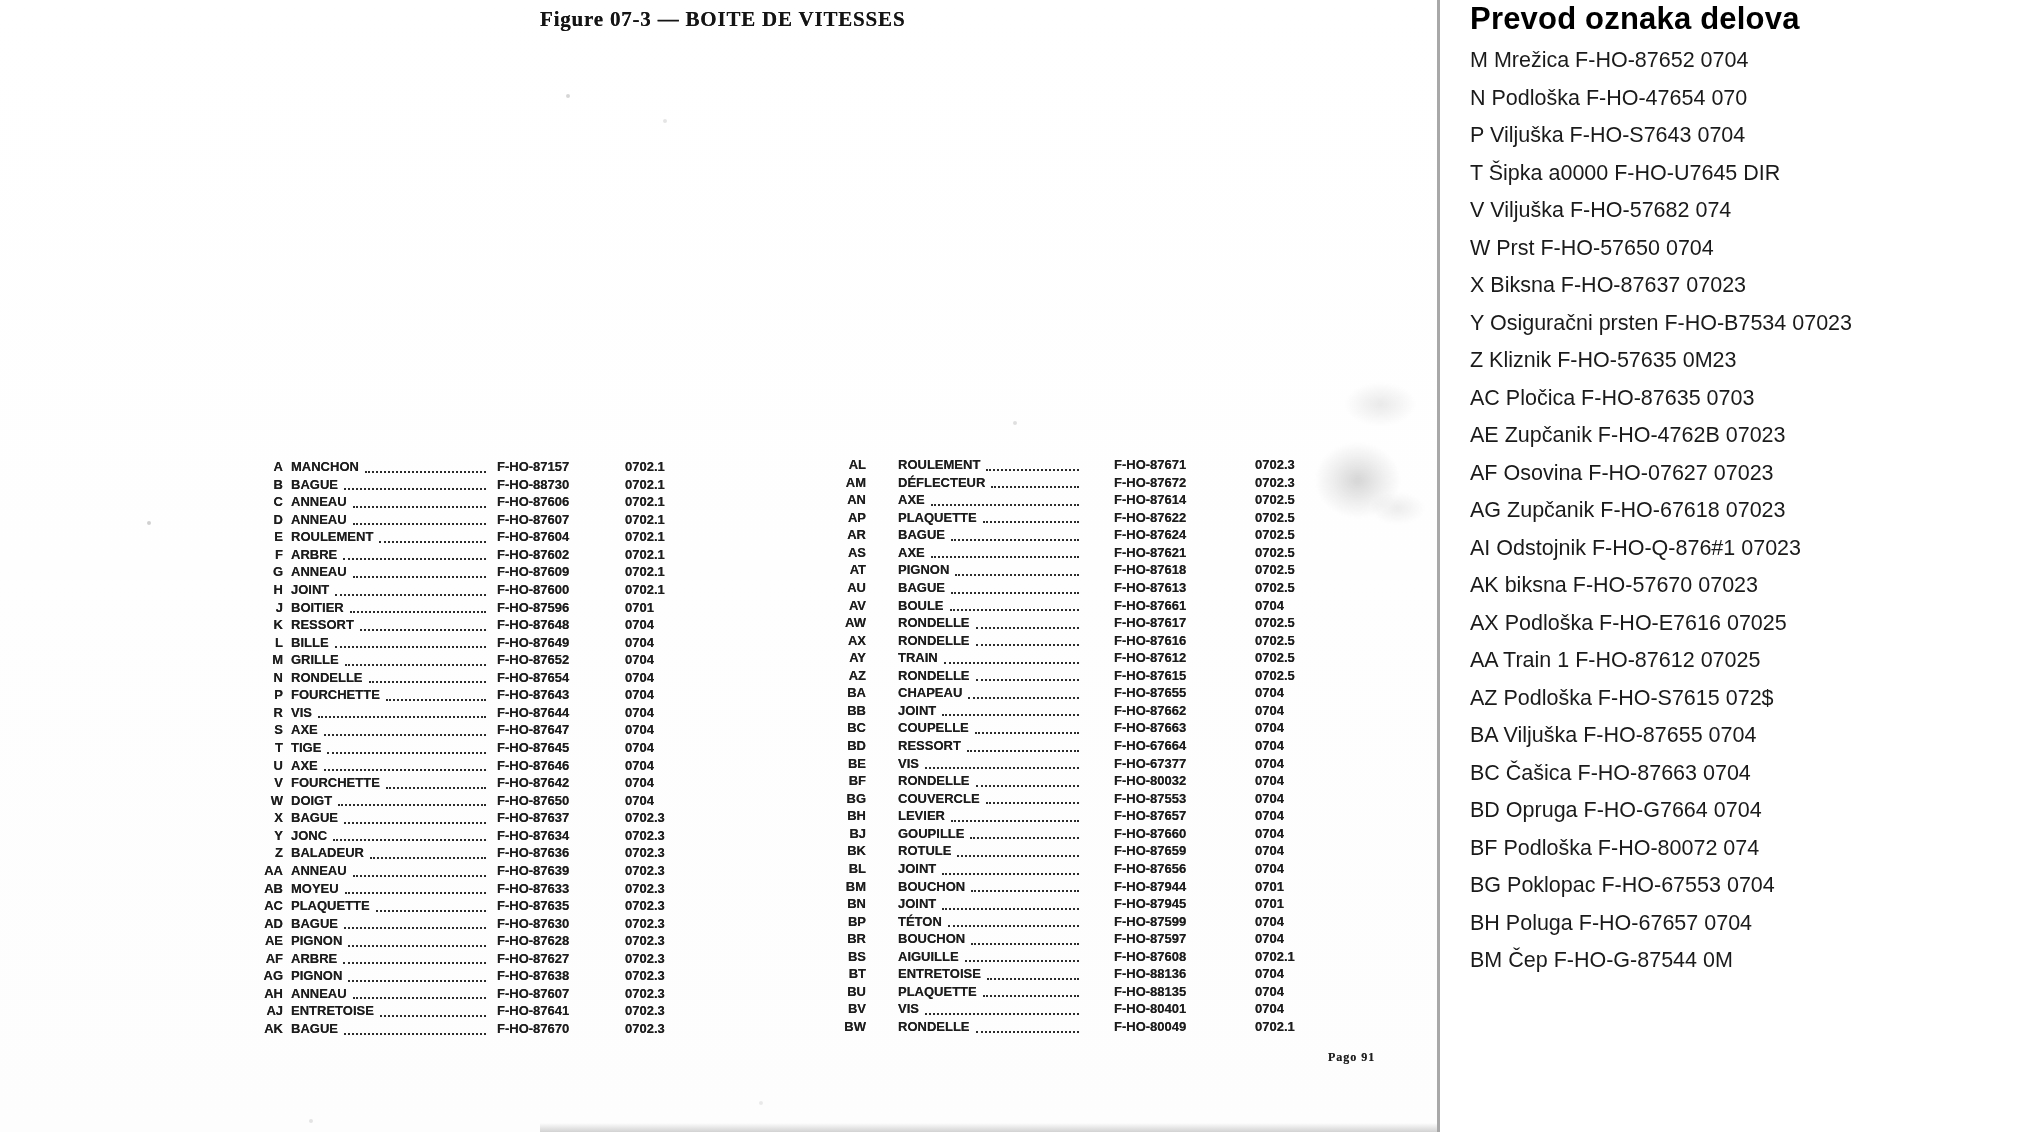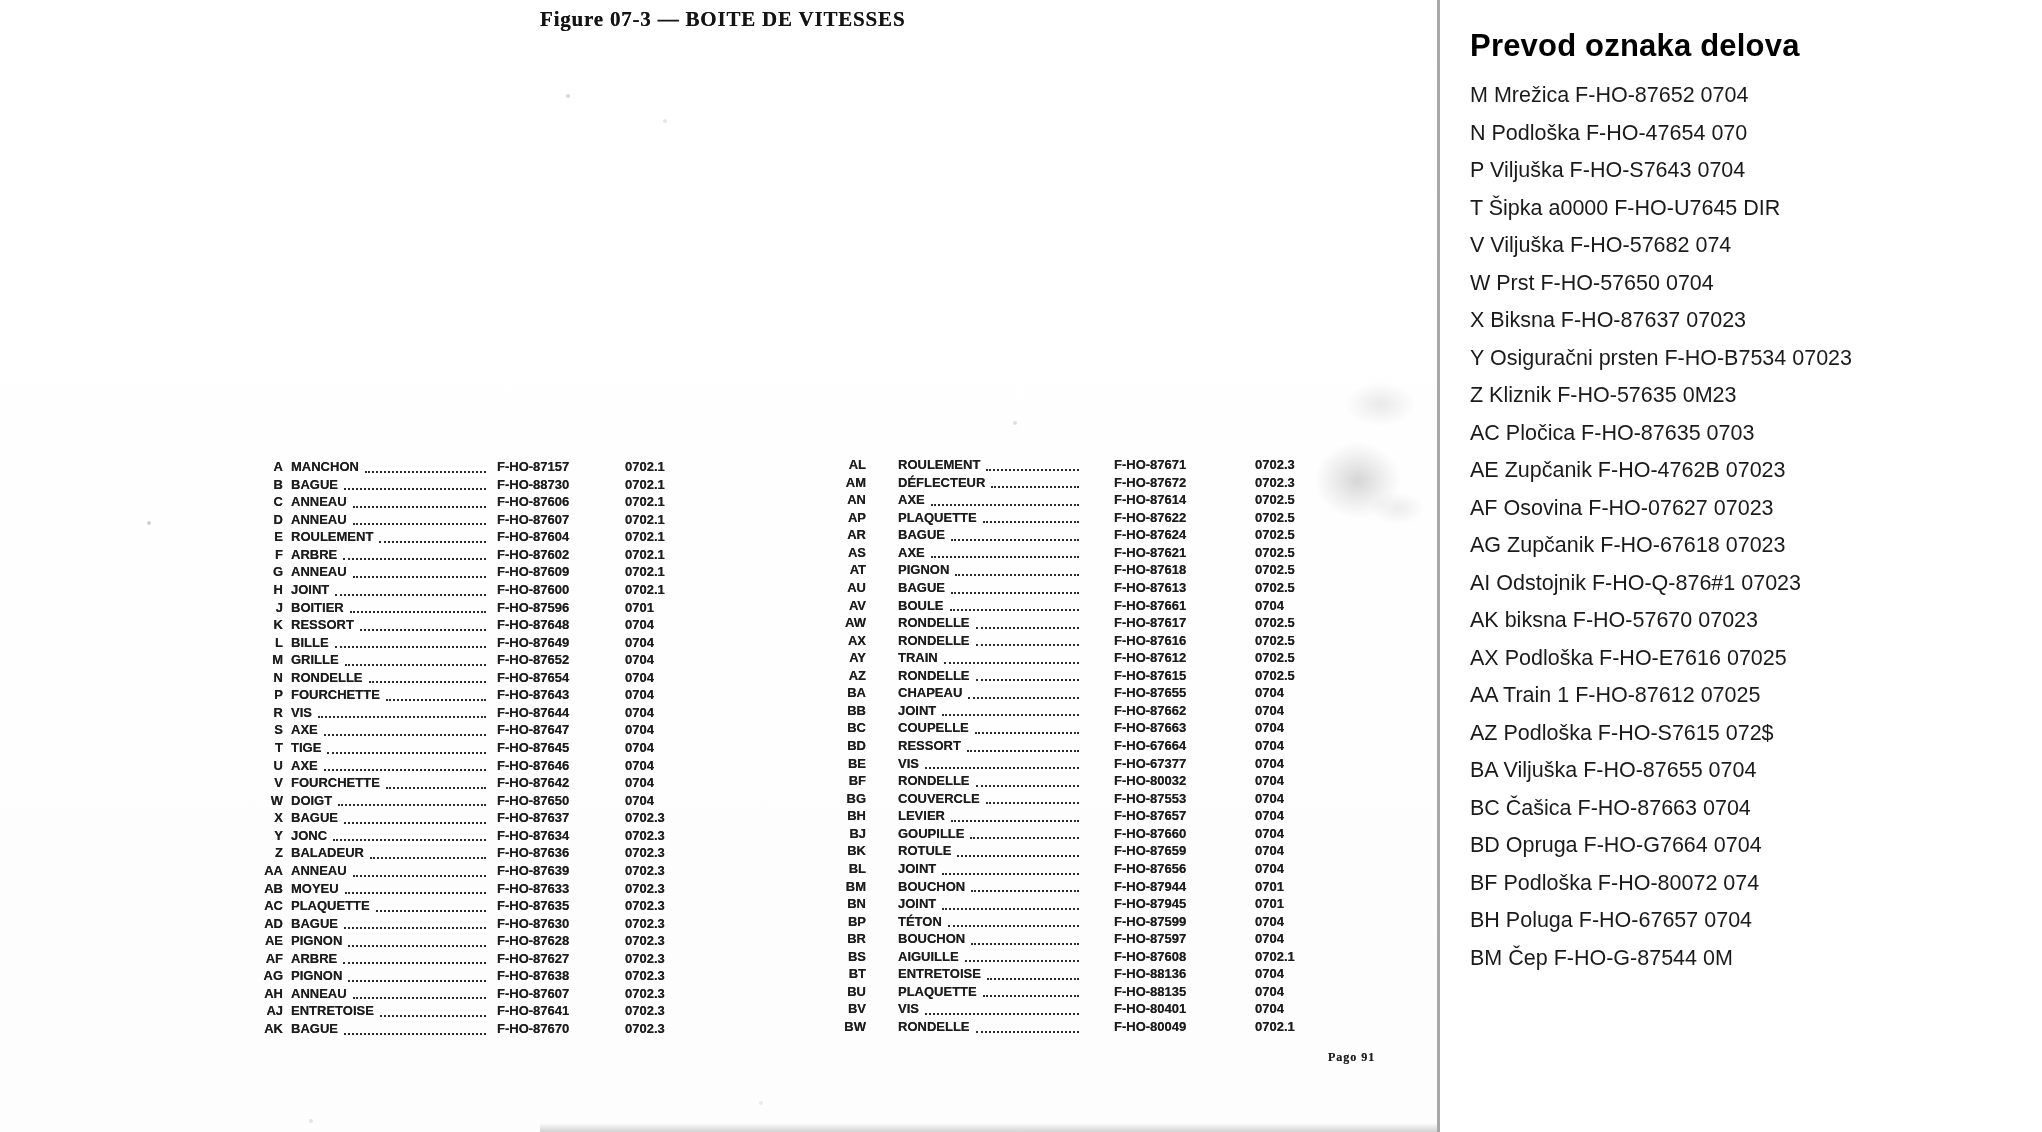--- a/index.html
+++ b/index.html
@@ -63,22 +63,22 @@
   .bottom-shade {
     position:absolute; left:540px; bottom:0; width:897px; height:9px;
     background:linear-gradient(to bottom, transparent, rgba(130,130,130,.35));
   }
 
   
   .divider { position:absolute; left:1437px; top:0; width:3px; height:1132px; background:#a8a8a8; }
 
   
   .panel { position:absolute; left:1466px; top:0; width:576px; height:1132px; background:#ffffff; }
-  .panel-title { margin:28px 0 0 4px; font-size:31px; font-weight:bold; color:#000; letter-spacing:0.2px; }
-  .panel-lines { margin-top:13px; }
+  .panel-title { margin:1px 0 0 4px; font-size:31px; font-weight:bold; color:#000; letter-spacing:0.2px; }
+  .panel-lines { margin-top:5px; }
   .tline { padding-left:4px; height:37.5px; display:flex; align-items:center;
            font-size:21.5px; color:#1a1a1a; white-space:nowrap; }
 </style>
 </head>
 <body>
 
 <div class="scan">
   <div class="figure-title">Figure 07-3 — BOITE DE VITESSES</div>
 
   <div class="parts parts-left">
@@ -799,18 +799,19 @@
       <div class="tline">BA Viljuška F-HO-87655 0704</div>
 
 
       <div class="tline">BC Čašica F-HO-87663 0704</div>
 
       <div class="tline">BD Opruga F-HO-G7664 0704</div>
 
 
       <div class="tline">BF Podloška F-HO-80072 074</div>
 
+      <div class="tline">BG Poklopac F-HO-67553 0704</div>
 
       <div class="tline">BH Poluga F-HO-67657 0704</div>
 
       <div class="tline">BM Čep F-HO-G-87544 0M</div>
     </div>
 </div>
 
 </body></html>

